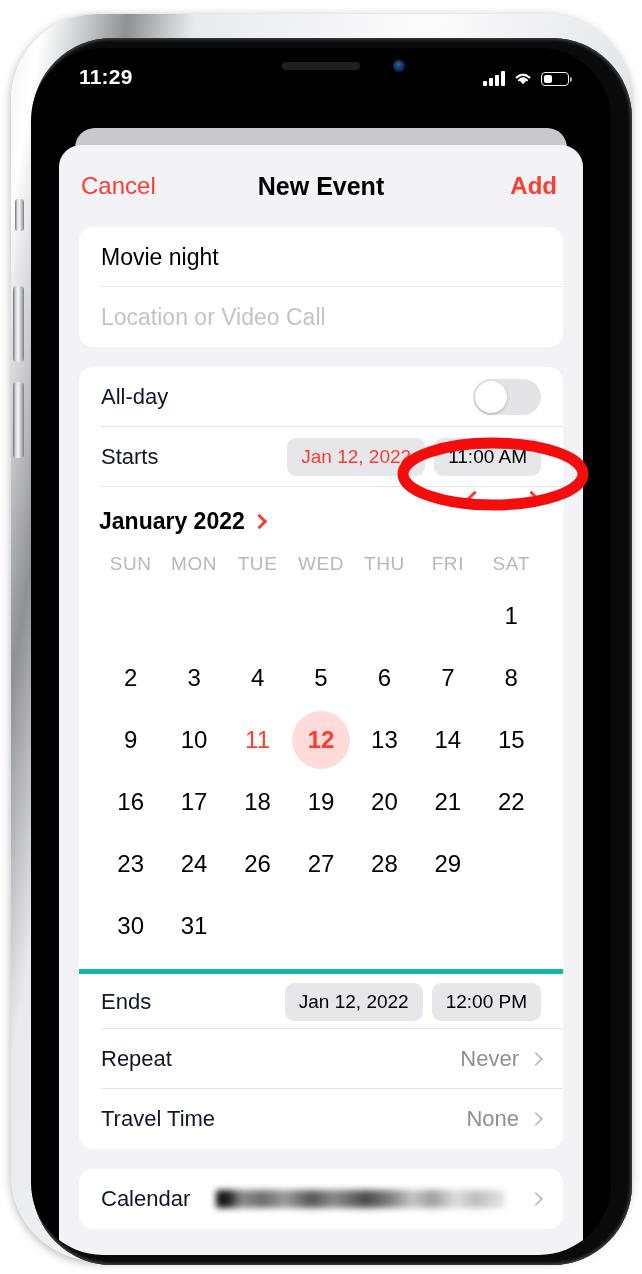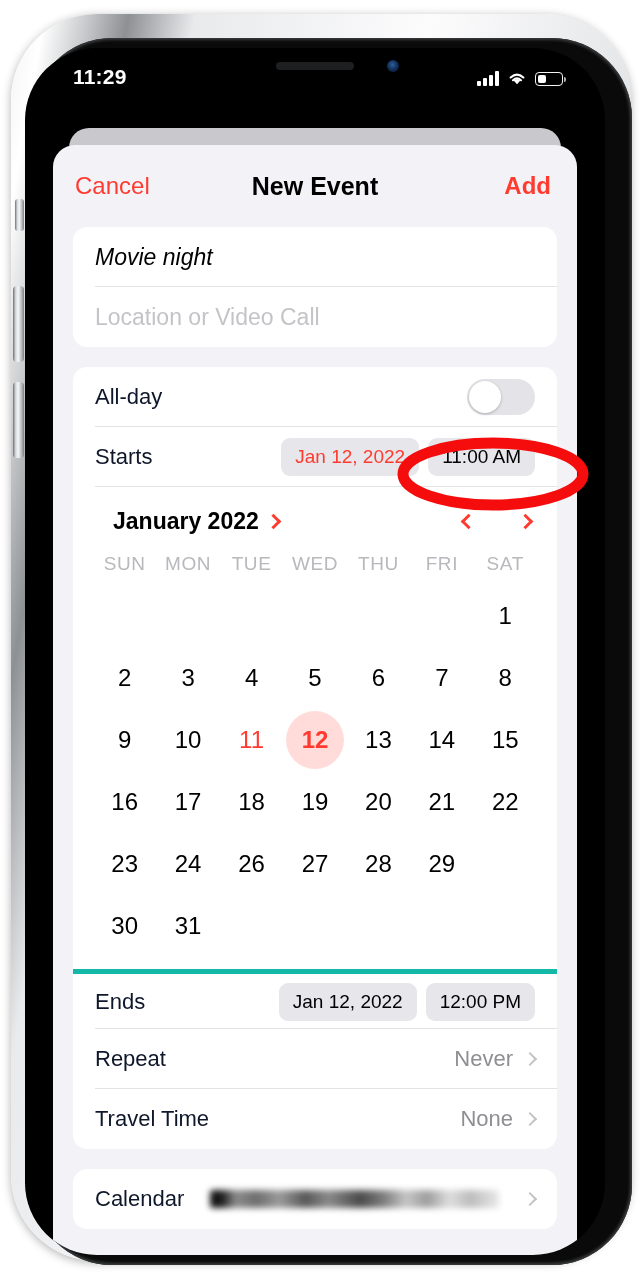--- a/index.html
+++ b/index.html
@@ -25,21 +25,21 @@
   #phone-bezel {
     position: absolute;
     left: 21px; top: 24px;
     width: 600px; height: 1227px;
     border-radius: 80px;
     background: #0a0a0a;
     box-shadow: inset 0 0 3px 2px #3a3c3e;
   }
   #phone-screen {
     position: absolute;
-    left: 14px; top: 34px;
+    left: 20px; top: 34px;
     width: 580px; height: 1207px;
     border-radius: 72px;
     background: #000000;
     overflow: hidden;
   }
 
   
   .side-btn { position: absolute; background:
       linear-gradient(90deg,#6f7275 0%,#d9dbdd 25%,#f4f5f6 48%,#b6b9bb 78%,#7c7f82 100%);
       border-radius: 3px; }
@@ -137,21 +137,21 @@
   }
   .row-label { font-size: 22px; color: #0f172a; flex: 1; }
   .row-value { font-size: 22px; color: #8e8e93; }
   .chevron-right {
     margin-left: 12px; width: 10px; height: 10px;
     border-right: 2.4px solid #c3c3c7; border-top: 2.4px solid #c3c3c7;
     transform: rotate(45deg); display: inline-block;
   }
 
   
-  #title-input { font-size: 23px; color: #000; font-style: italic; }
+  #title-input { font-size: 23px; color: #000; }
   #location-input { font-size: 23px; color: #c4c4c8; }
 
   
   #allday-toggle {
     width: 68px; height: 36px; border-radius: 18px;
     background: #e4e4e8; position: relative; flex-shrink: 0;
   }
   #allday-knob {
     position: absolute; left: 2px; top: 2px;
     width: 32px; height: 32px; border-radius: 50%;
@@ -163,21 +163,21 @@
     background: #e6e6eb; border-radius: 9px;
     padding: 8px 14px; font-size: 19px; color: #000;
     white-space: nowrap;
   }
   .pill.active { color: #ff3b30; }
   .pill-group { display: flex; gap: 9px; align-items: center; }
 
   
   #calendar { padding: 6px 20px 10px 20px; }
   #cal-header {
-    display: flex; align-items: center; height: 56px; margin-left: 20px;
+    display: flex; height: 56px;
   }
   #cal-month {
     font-size: 23px; font-weight: bold; color: #000;
     display: flex; align-items: center; gap: 9px;
   }
   .chev-red {
     width: 11px; height: 11px;
     border-right: 3.2px solid #ff3b30; border-top: 3.2px solid #ff3b30;
   }
   .chev-red.right { transform: rotate(45deg); }

